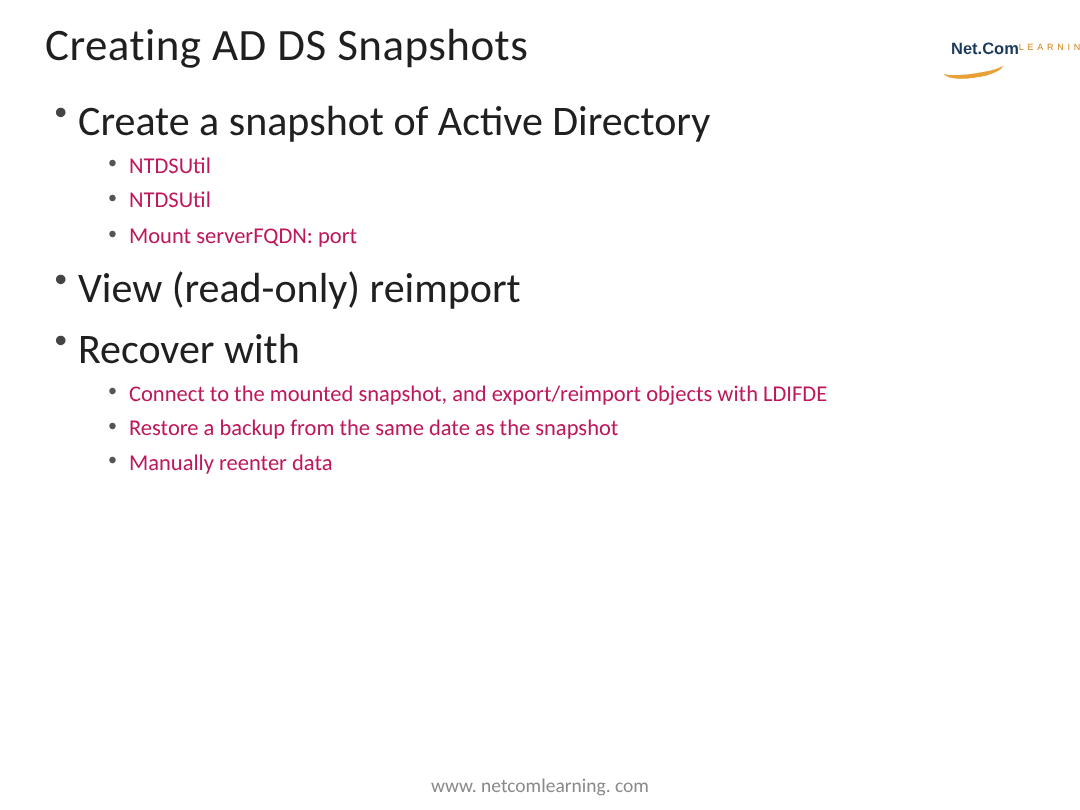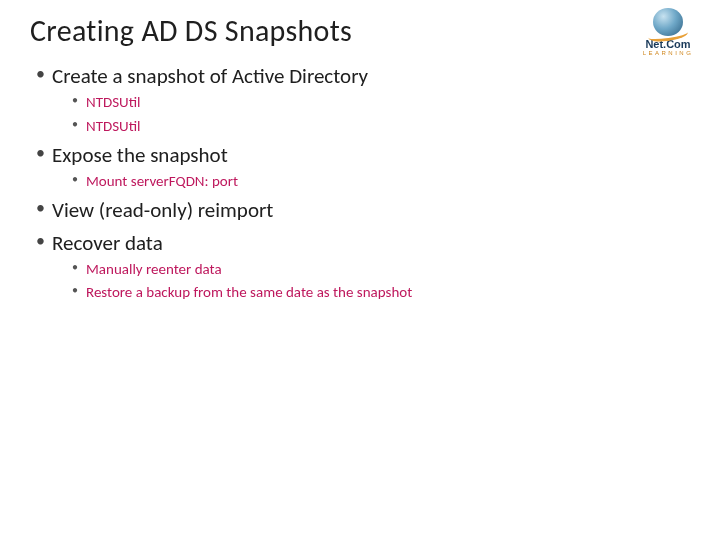--- a/index.html
+++ b/index.html
@@ -26,21 +26,20 @@
     margin-bottom: 14px;
     letter-spacing: 0.3px;
   }
   .logo {
     position: absolute;
     top: 8px;
     right: 18px;
     width: 68px;
     height: 48px;
     display: flex;
-    flex-direction: column;
     align-items: center;
     font-family: Arial, sans-serif;
   }
   .logo-globe {
     width: 30px;
     height: 30px;
     border-radius: 50%;
     background: radial-gradient(circle at 35% 30%, #c7e2f0 0%, #6fa8c8 45%, #2b5e80 100%);
     position: relative;
     margin-bottom: 1px;
@@ -65,21 +64,21 @@
   .logo-text2 {
     font-size: 6px;
     letter-spacing: 2.5px;
     color: #d08820;
     line-height: 1;
   }
   .content {
     padding-left: 4px;
   }
   .l1 {
-    font-size: 21px;
+    font-size: 28px;
     color: #202020;
     margin-top: 6px;
     margin-bottom: 2px;
     padding-left: 18px;
     position: relative;
     line-height: 1.25;
   }
   .l1::before {
     content: "•";
     position: absolute;
@@ -130,24 +129,25 @@
 
   <h1 class="title">Creating AD DS Snapshots</h1>
 
   <div class="content">
 
     <div class="l1">Create a snapshot of Active Directory</div>
     <div class="l2">NTDSUtil</div>
 
     <div class="l2">NTDSUtil</div>
 
-    <div class="l1">Expose the snapshot</div>
     <div class="l2">Mount serverFQDN: port</div>
 
     <div class="l1">View (read-only) reimport</div>
 
-    <div class="l1">Recover data</div>
+    <div class="l1">Recover with</div>
+    <div class="l2">Connect to the mounted snapshot, and export/reimport objects with LDIFDE</div>
+    <div class="l2">Restore a backup from the same date as the snapshot</div>
     <div class="l2">Manually reenter data</div>
-    <div class="l2">Restore a backup from the same date as the snapshot</div>
 
   </div>
 
+  <div class="footer">www. netcomlearning. com</div>
 </div>
 
 </body></html>

